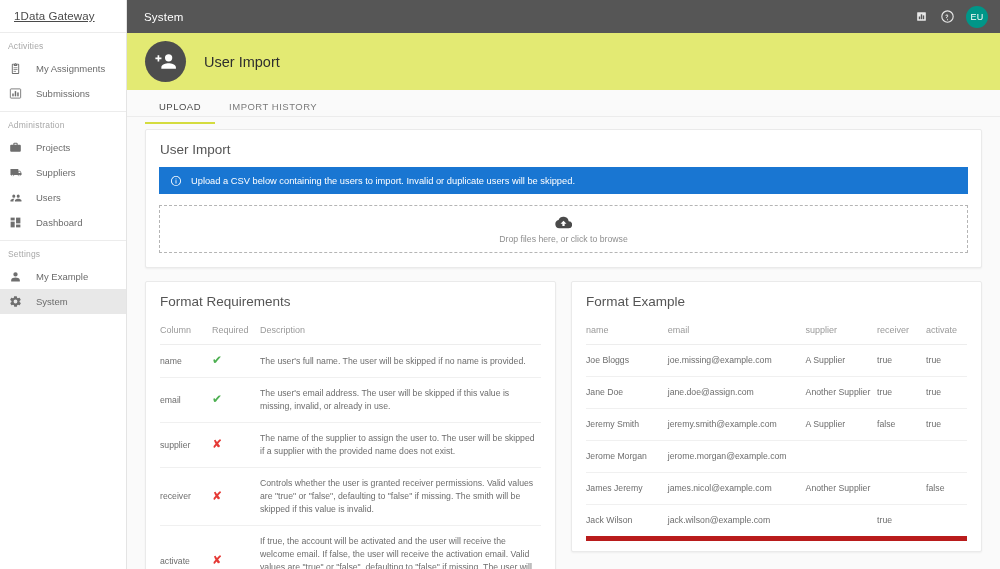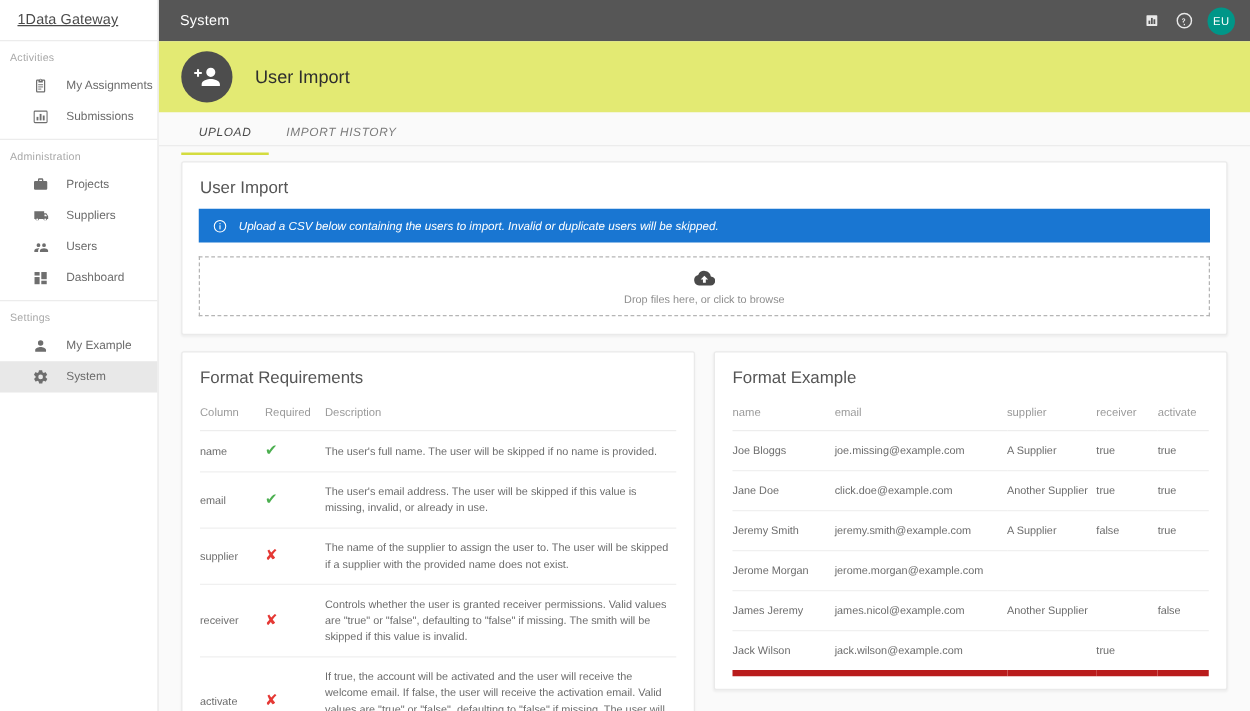--- a/index.html
+++ b/index.html
@@ -38,21 +38,21 @@
   .nav-section {
     font-size: 8.5px;
     color: #a8a8a8;
     padding: 8px 0 5px 8px;
     letter-spacing: .2px;
   }
   .nav-item {
     display: flex;
     align-items: center;
     height: 25px;
-    padding-left: 26px;
+    padding-left: 9px;
     font-size: 9.5px;
     color: #6b6b6b;
     cursor: pointer;
   }
   .nav-item.active { background: #e8e8e8; }
   .nav-item .ico {
     width: 19px;
     flex: 0 0 19px;
     display: flex;
     align-items: center;
@@ -116,21 +116,20 @@
     border-bottom: 1px solid #ececec;
   }
   .tab {
     display: flex; align-items: center;
     font-size: 9.5px;
     color: #7a7a7a;
     padding: 16px 14px;
     letter-spacing: .5px;
     cursor: pointer;
     border-bottom: 2px solid transparent;
-    font-style: italic;
   }
   .tab.active { color: #4a4a4a; border-bottom-color: #d4dc3f; }
 
   .content { padding: 12px 18px 0 18px; }
 
   .card {
     background: #ffffff;
     border: 1px solid #eaeaea;
     border-radius: 2px;
     box-shadow: 0 1px 2px rgba(0,0,0,0.05);
@@ -145,21 +144,21 @@
   .notice {
     background: #1976d2;
     color: #fff;
     margin: 0 13px;
     height: 27px;
     display: flex;
     align-items: center;
     padding: 0 11px;
     font-size: 9.3px;
   }
-  .notice .txt { padding-left: 9px; font-style: italic; }
+  .notice .txt { padding-left: 9px; }
 
   .dropzone {
     margin: 11px 13px 14px 13px;
     height: 48px;
     border: 1px dashed #b5b5b5;
     display: flex;
     flex-direction: column;
     align-items: center;
     justify-content: center;
     cursor: pointer;
@@ -421,21 +420,21 @@
                 <tbody id="ex-body">
                     <tr>
                       <td class="ex-c-name">Joe Bloggs</td>
                       <td class="ex-c-email">joe.missing@example.com</td>
                       <td class="ex-c-supplier">A Supplier</td>
                       <td class="ex-c-receiver">true</td>
                       <td class="ex-c-activate">true</td>
                     </tr>
                     <tr>
                       <td class="ex-c-name">Jane Doe</td>
-                      <td class="ex-c-email">click.doe@example.com</td>
+                      <td class="ex-c-email">jane.doe@assign.com</td>
                       <td class="ex-c-supplier">Another Supplier</td>
                       <td class="ex-c-receiver">true</td>
                       <td class="ex-c-activate">true</td>
                     </tr>
                     <tr>
                       <td class="ex-c-name">Jeremy Smith</td>
                       <td class="ex-c-email">jeremy.smith@example.com</td>
                       <td class="ex-c-supplier">A Supplier</td>
                       <td class="ex-c-receiver">false</td>
                       <td class="ex-c-activate">true</td>

